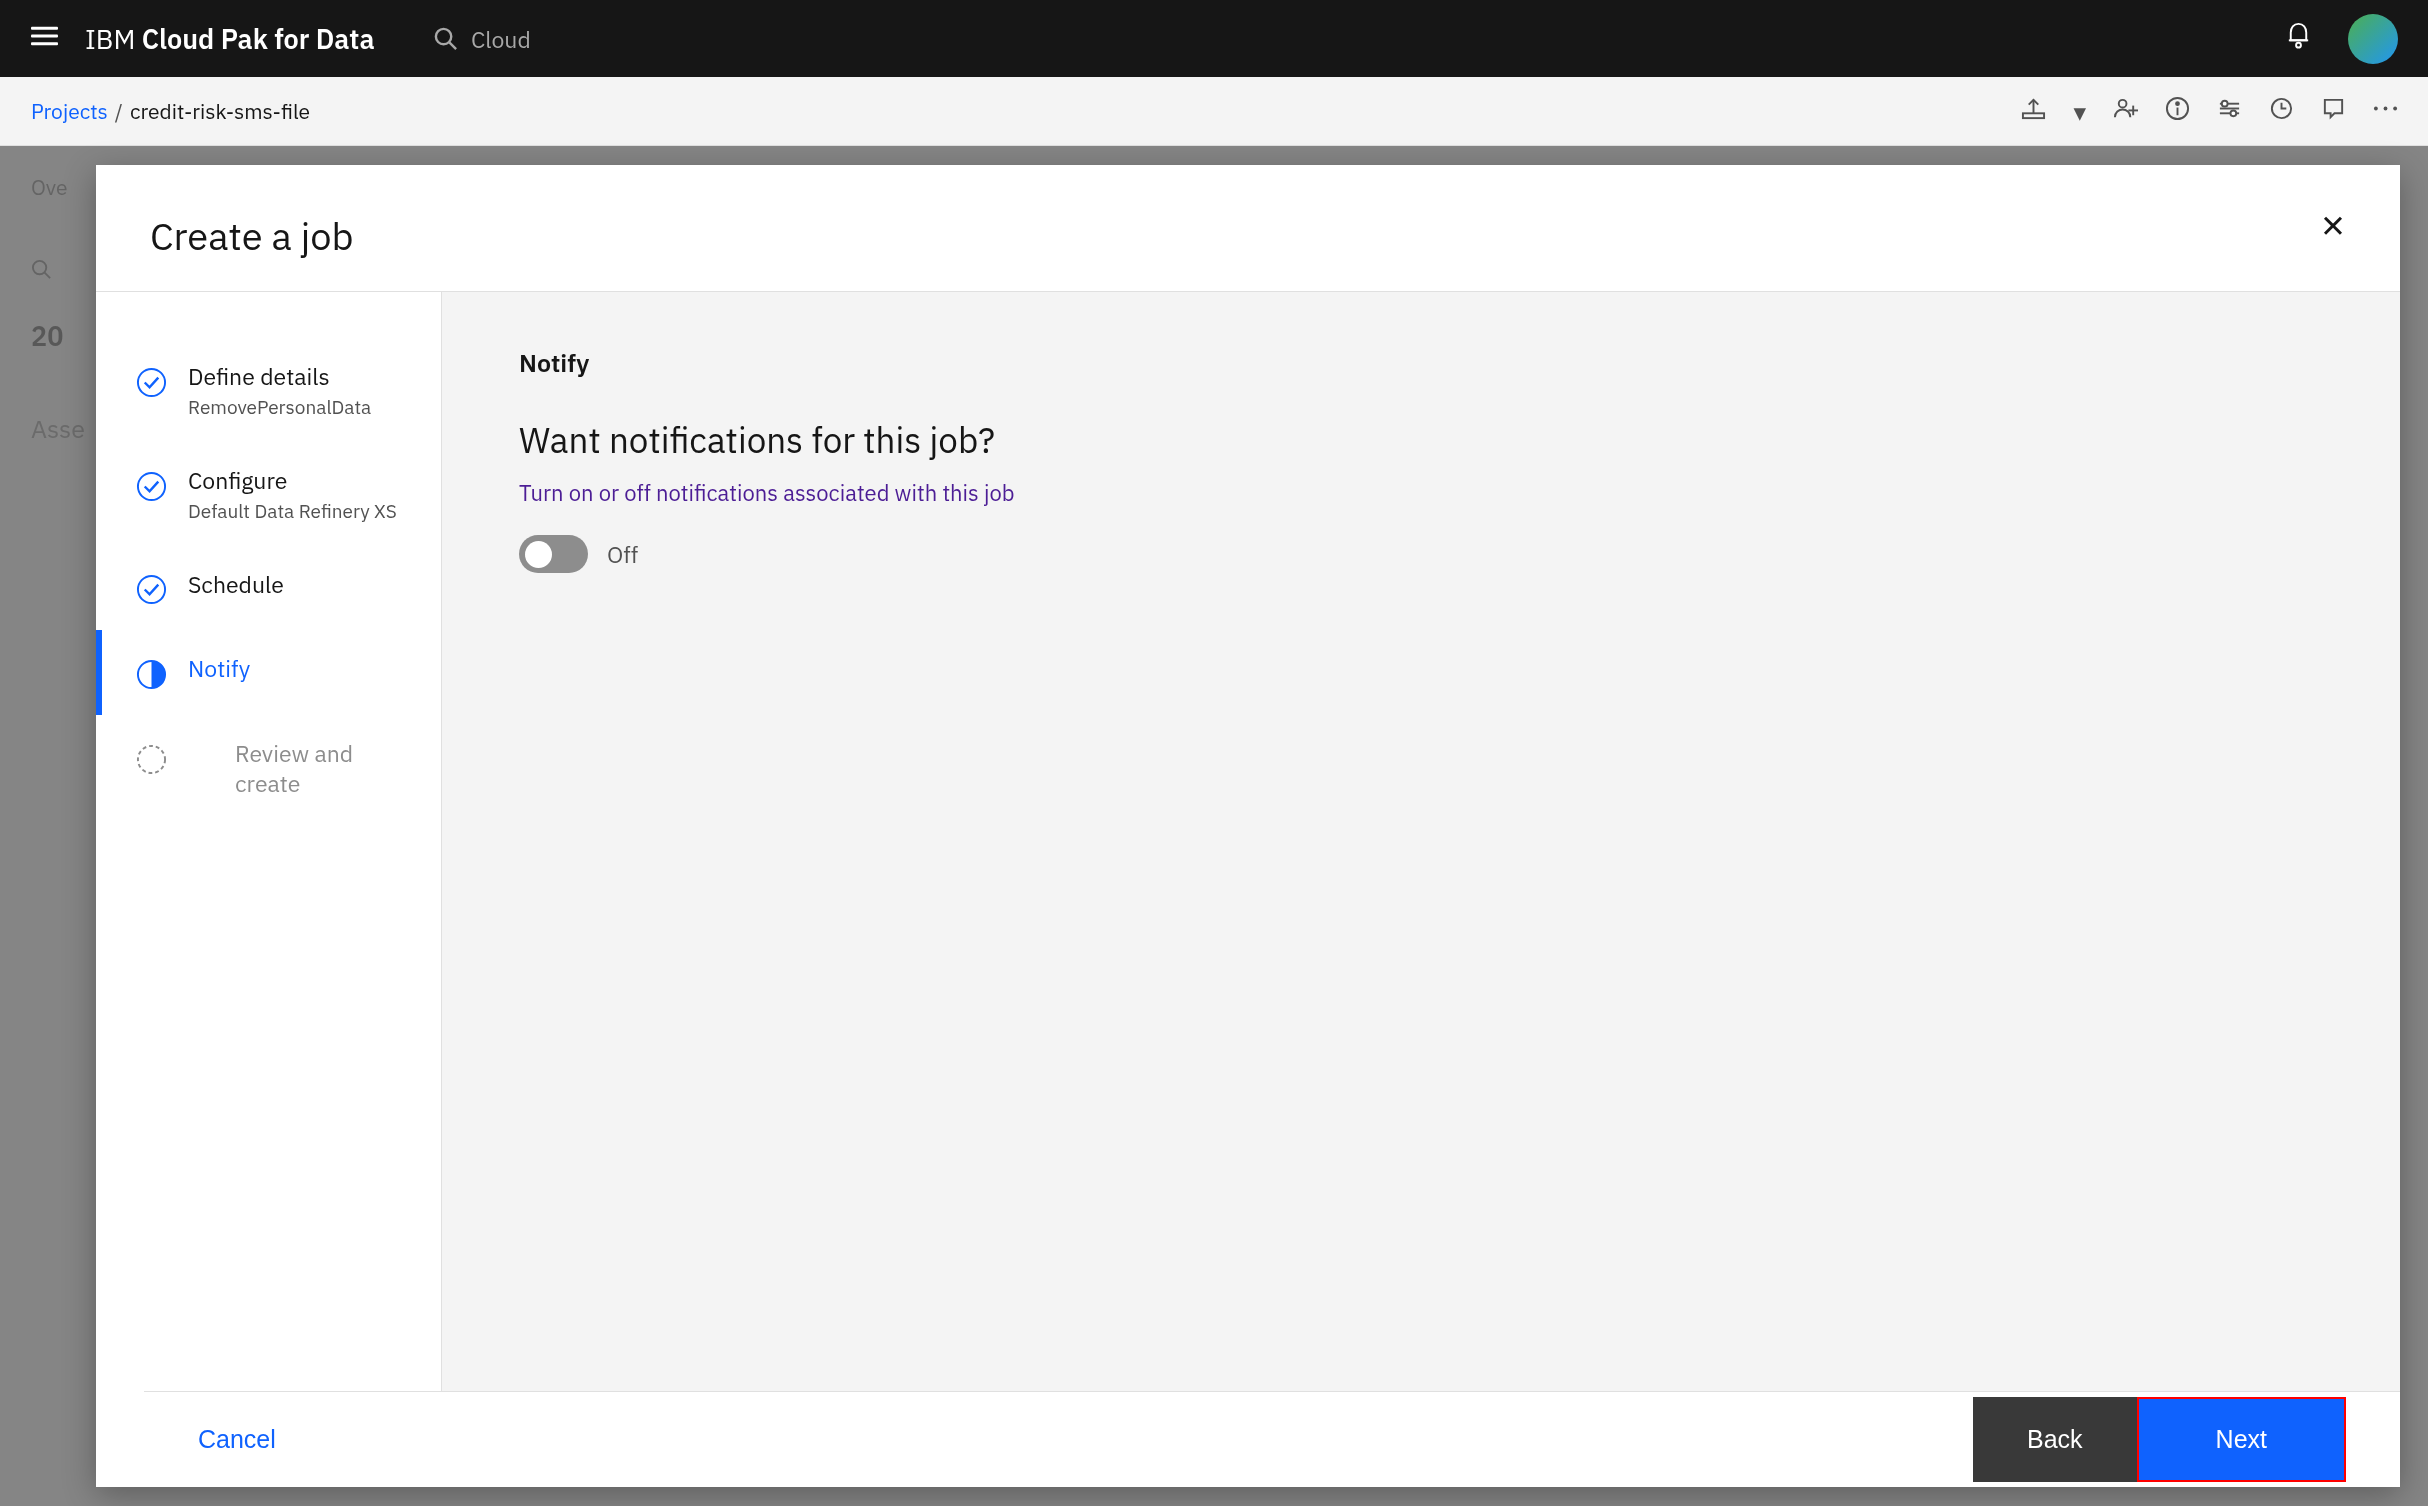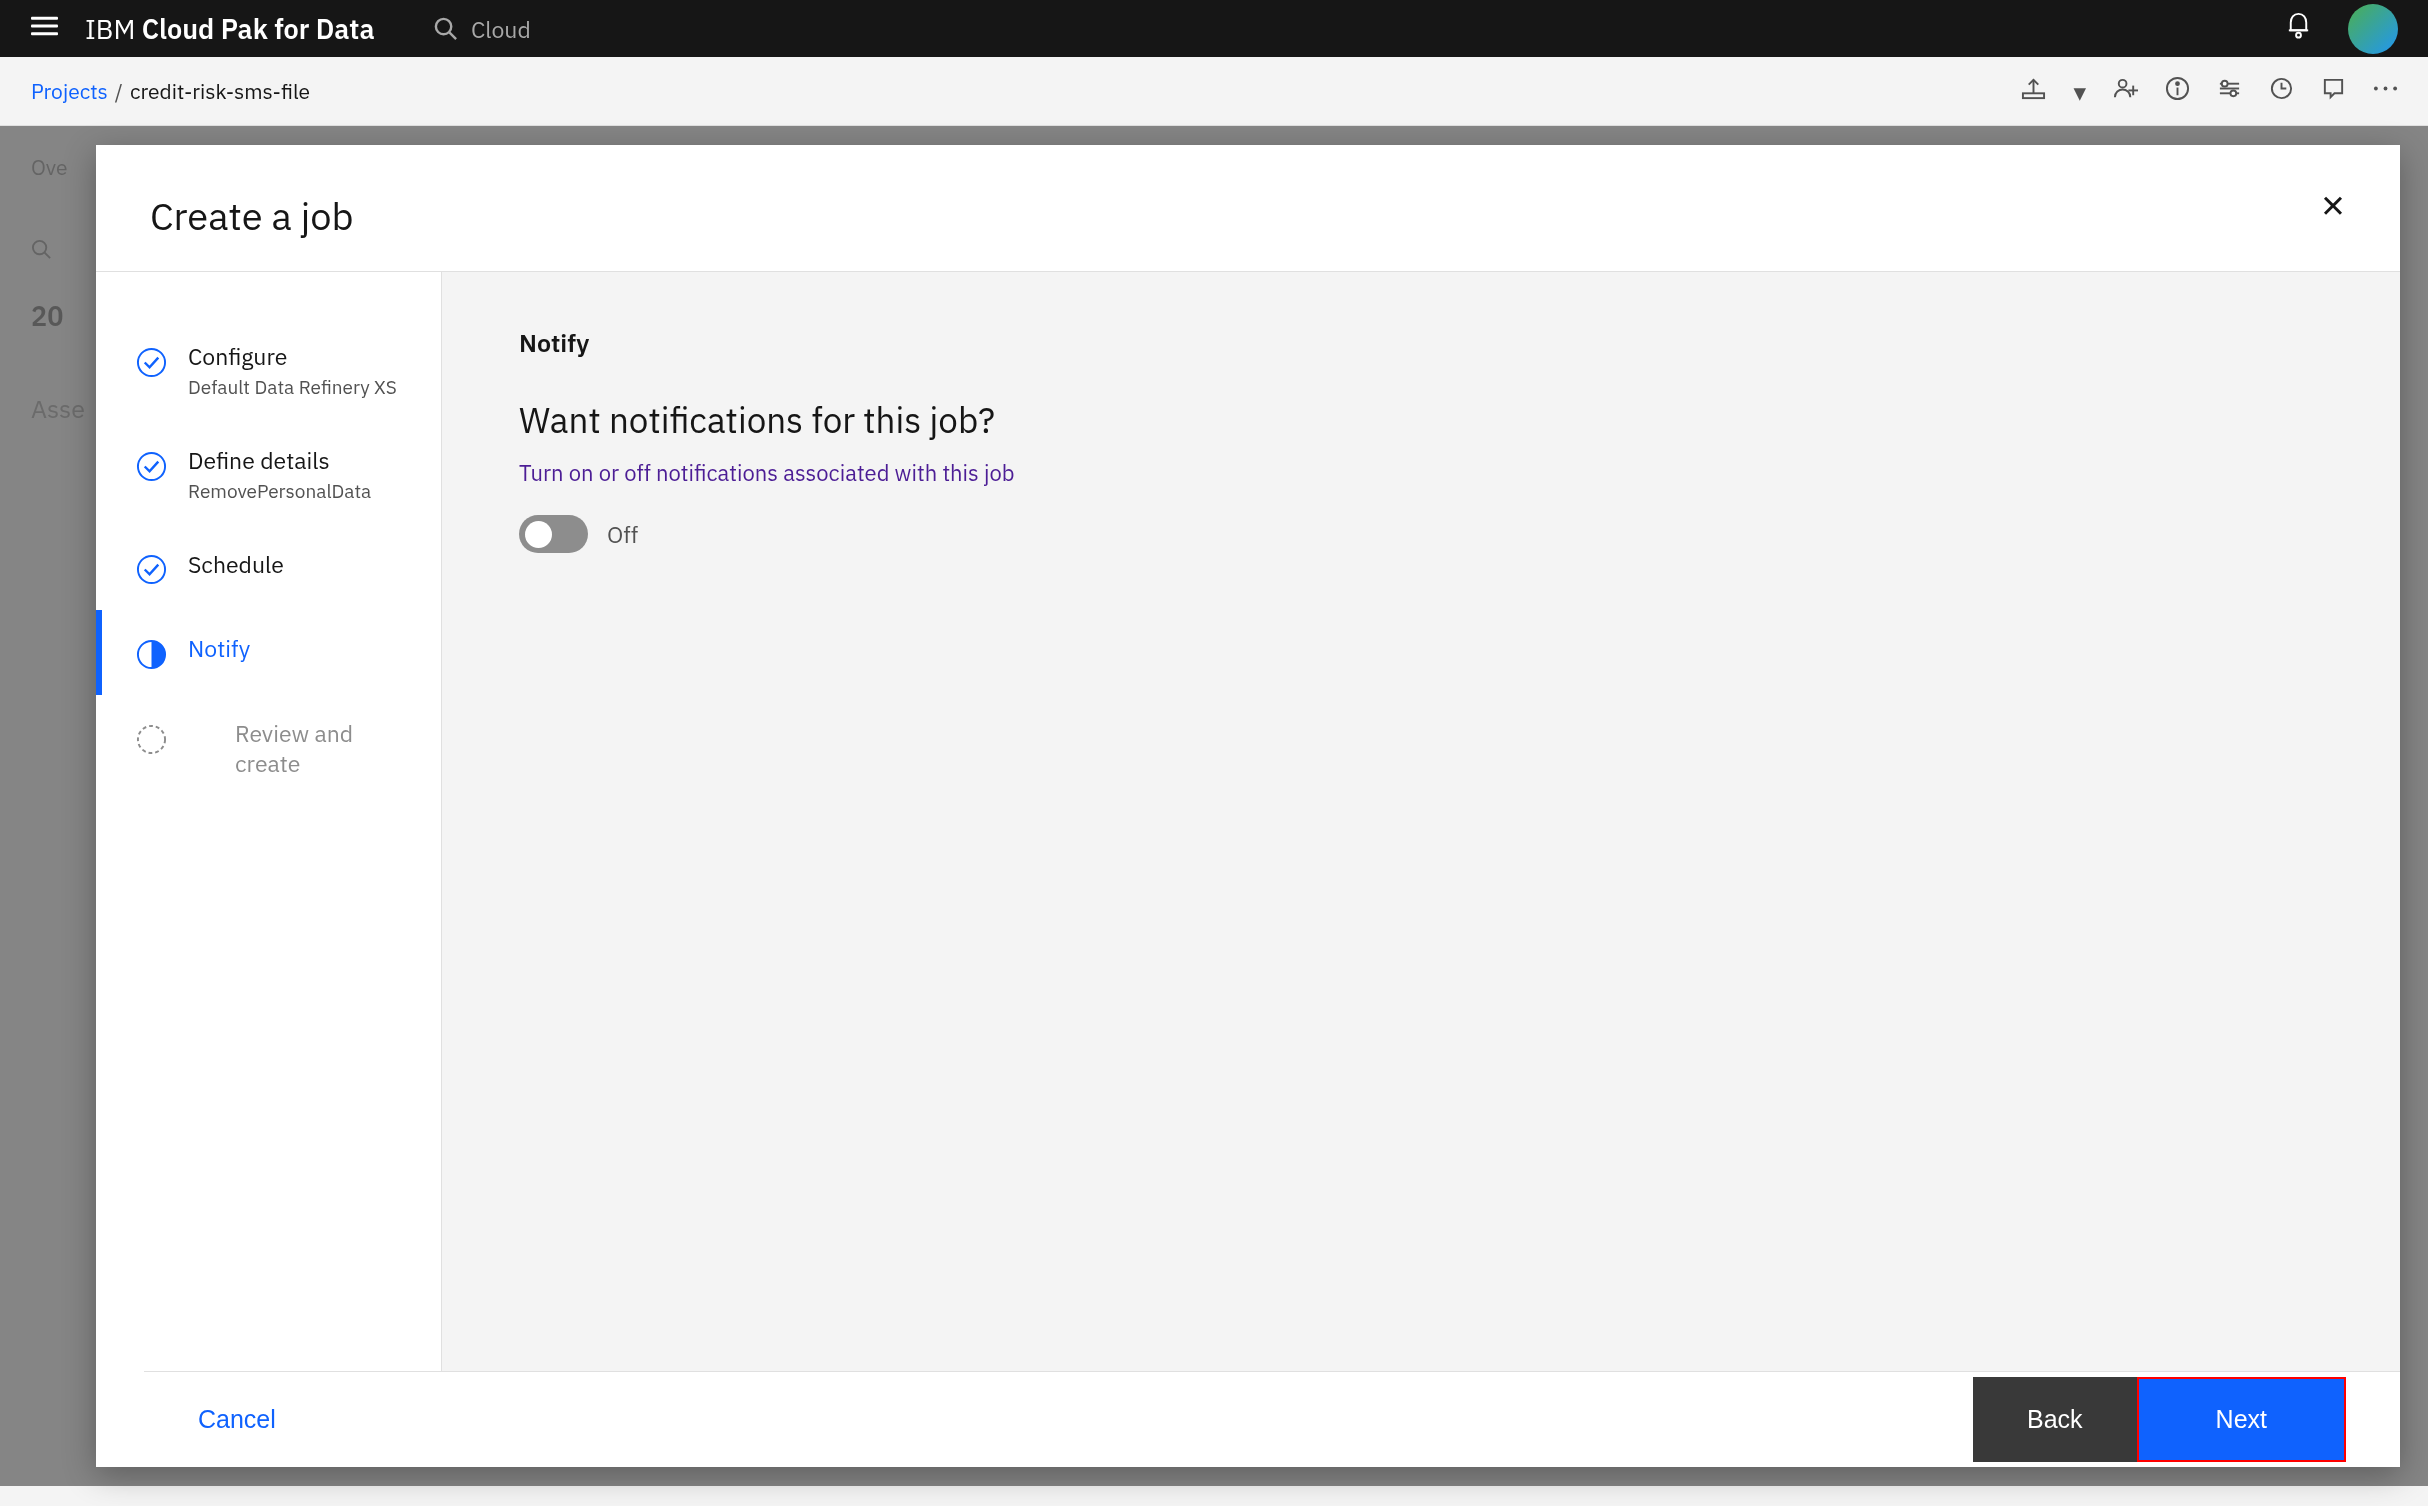--- a/index.html
+++ b/index.html
@@ -8,21 +8,21 @@
       background: #f4f4f4;
       width: 2429px;
       height: 1506px;
       overflow: hidden;
       position: relative;
     }
 
     
     .top-nav {
       background: #161616;
-      height: 57px;
+      height: 77px;
       display: flex;
       align-items: center;
       padding: 11px 31px;
       color: white;
       position: relative;
       z-index: 10;
     }
     .top-nav-menu {
       margin-right: 27px;
       cursor: pointer;
@@ -465,35 +465,35 @@
       <div class="steps-sidebar">
 
         <div class="step-item">
           <span class="step-icon completed">
             <svg width="31" height="31" viewBox="0 0 32 32">
               <circle cx="16" cy="16" r="14" fill="none" stroke="#0f62fe" stroke-width="2"></circle>
               <polyline points="9,16 14,21 23,11" fill="none" stroke="#0f62fe" stroke-width="2.5"></polyline>
             </svg>
           </span>
           <div class="step-content">
-            <span class="step-name">Configure</span>
-            <span class="step-sub">Default Data Refinery XS</span>
+            <span class="step-name">Define details</span>
+            <span class="step-sub">RemovePersonalData</span>
           </div>
         </div>
 
         <div class="step-item">
           <span class="step-icon completed">
             <svg width="31" height="31" viewBox="0 0 32 32">
               <circle cx="16" cy="16" r="14" fill="none" stroke="#0f62fe" stroke-width="2"></circle>
               <polyline points="9,16 14,21 23,11" fill="none" stroke="#0f62fe" stroke-width="2.5"></polyline>
             </svg>
           </span>
           <div class="step-content">
-            <span class="step-name">Define details</span>
-            <span class="step-sub">RemovePersonalData</span>
+            <span class="step-name">Configure</span>
+            <span class="step-sub">Default Data Refinery XS</span>
           </div>
         </div>
 
         <div class="step-item">
           <span class="step-icon completed">
             <svg width="31" height="31" viewBox="0 0 32 32">
               <circle cx="16" cy="16" r="14" fill="none" stroke="#0f62fe" stroke-width="2"></circle>
               <polyline points="9,16 14,21 23,11" fill="none" stroke="#0f62fe" stroke-width="2.5"></polyline>
             </svg>
           </span>

